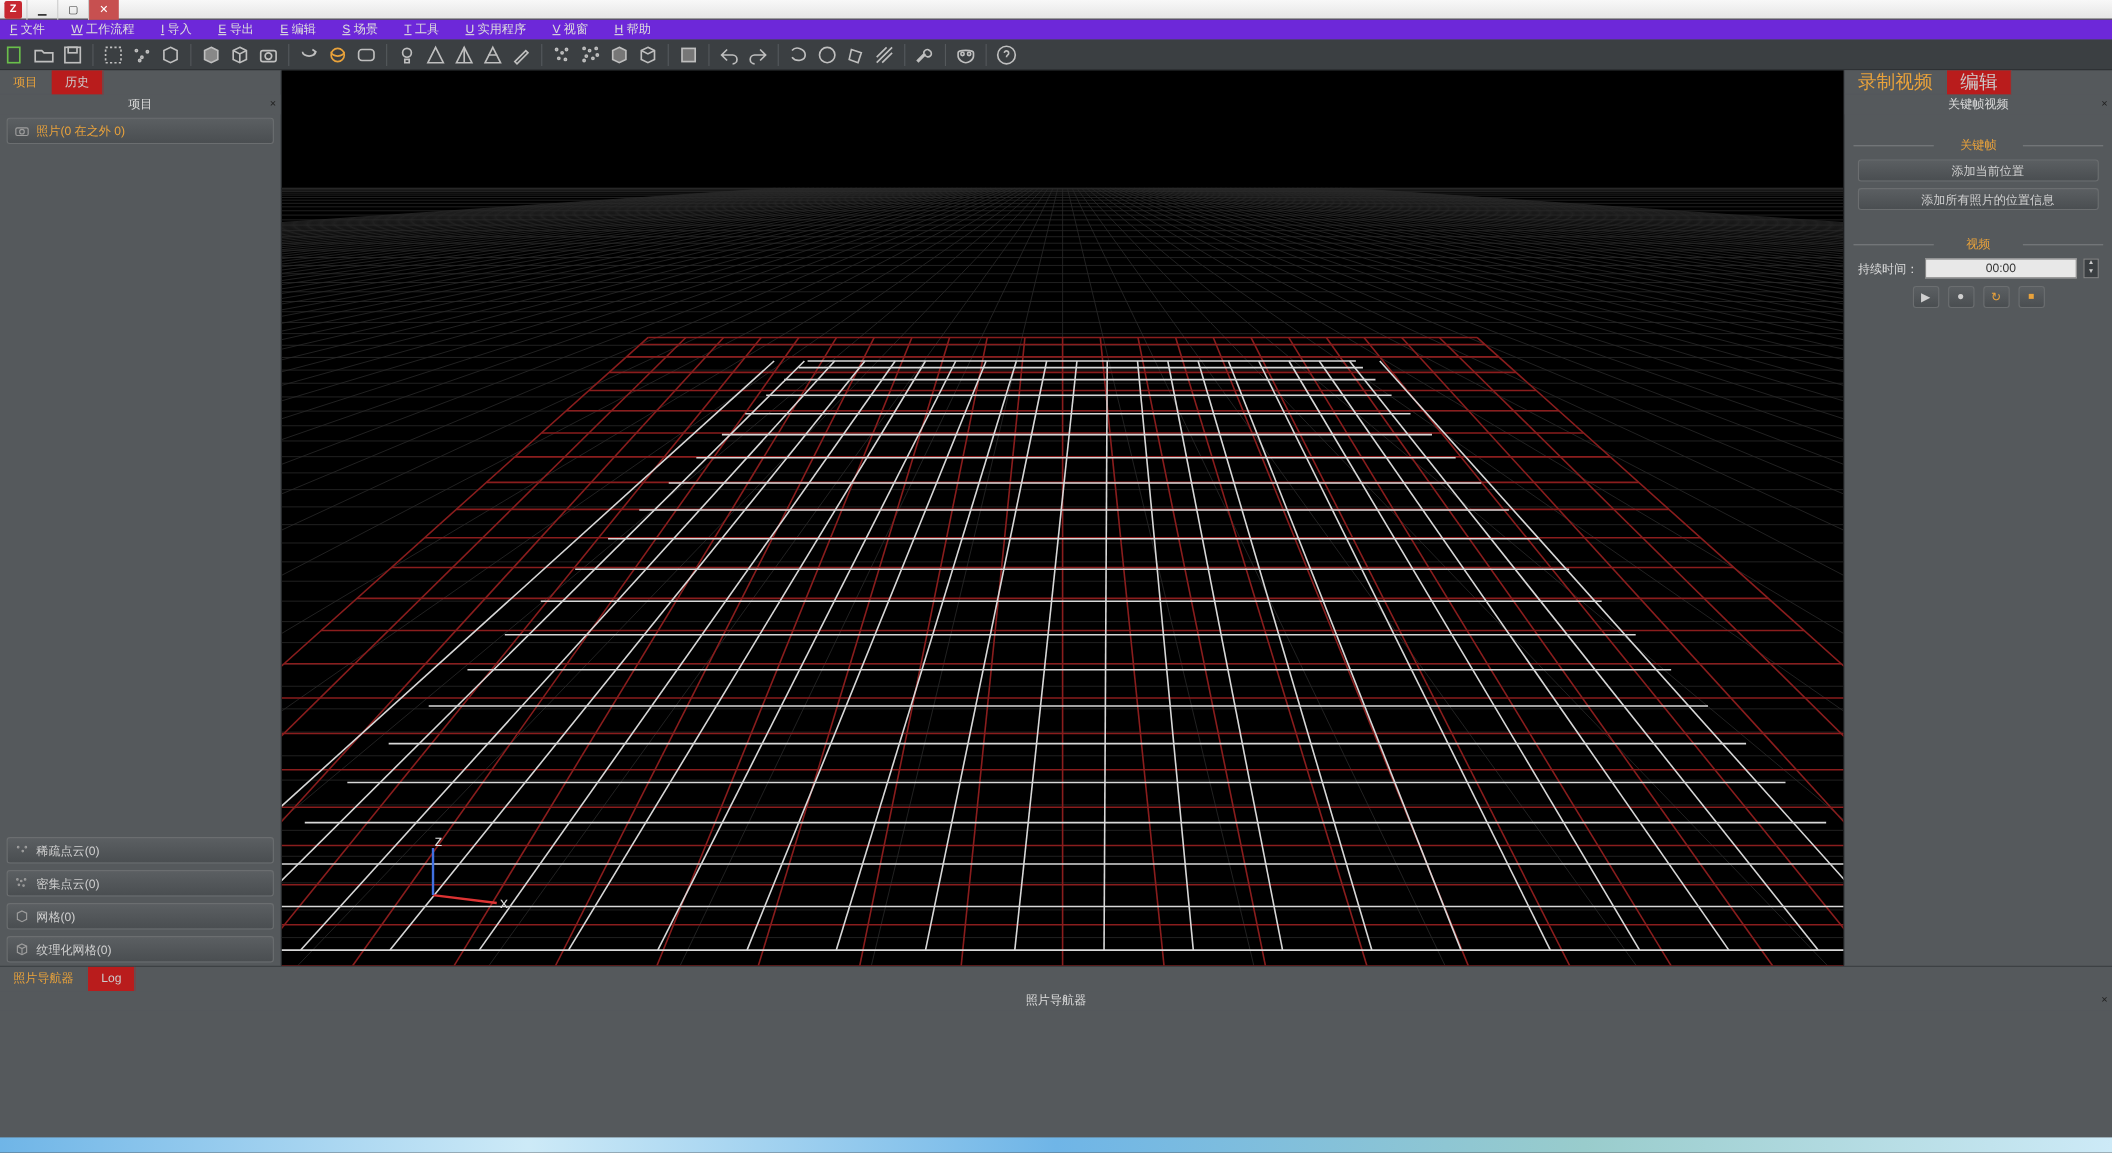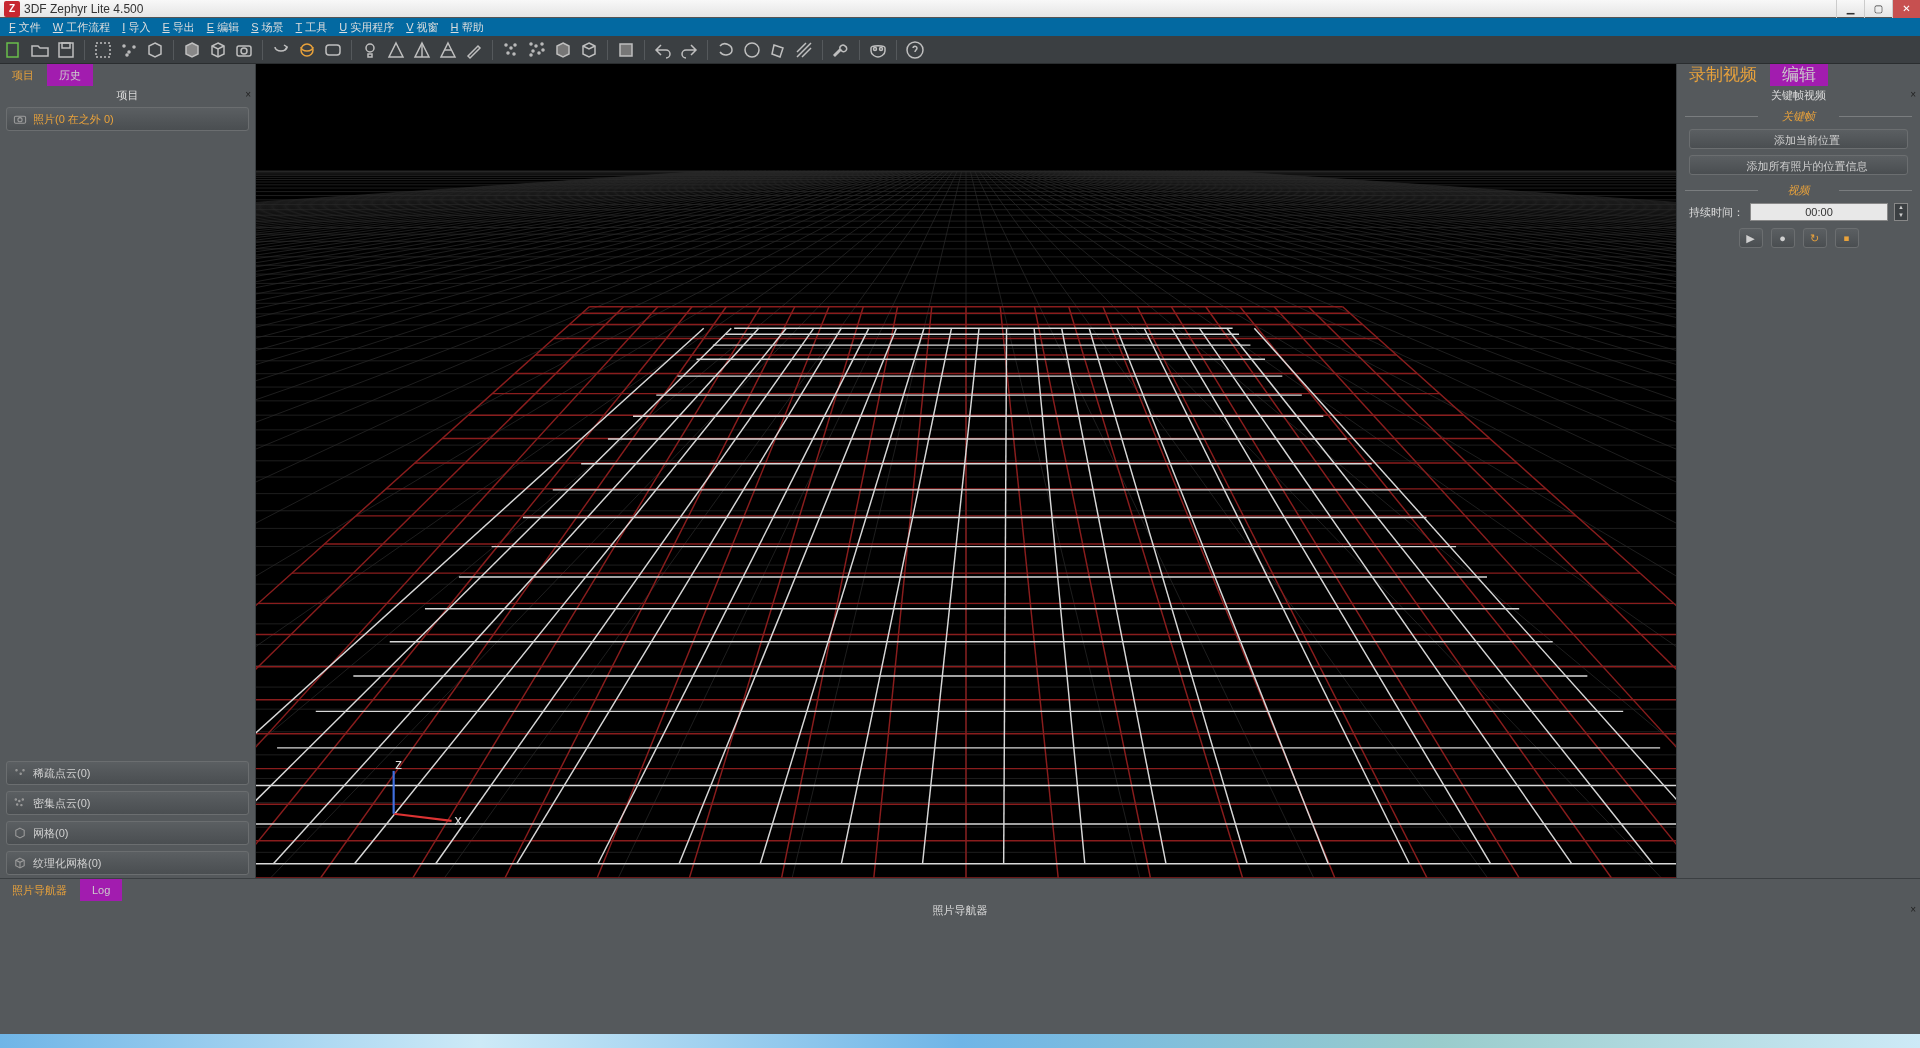--- a/index.html
+++ b/index.html
@@ -20,25 +20,25 @@
   align-items: center;
   border-bottom: 1px solid #555;
   color: #333;
 }
 .titlebar .app-icon { width: 16px; height: 16px; margin: 0 4px; background:#c72830; border-radius:2px; display:flex;align-items:center;justify-content:center;color:#fff;font-weight:bold;font-size:10px;}
 .titlebar .title { flex:1; font-size:12px; }
 .titlebar .winbtns { display:flex; }
 .titlebar .winbtn { width:28px; height:18px; display:flex;align-items:center;justify-content:center; font-size:10px; border-left:1px solid #ccc;}
 .titlebar .winbtn.close{ background:#c75050;color:#fff;}
 .menubar {
-  background:#0369a1;
+  background:#6d28d9;
   height:18px;
   display:flex; align-items:center;
   padding:0 4px;
-  gap:2px;
+  gap:14px;
 }
 .menubar .menu-item{ padding:0 5px; color:#ddd; font-size:11px; height:18px; line-height:18px;}
 .menubar .menu-item .underline{ text-decoration: underline; }
 .toolbar{
   background:#3b3f42;
   height:28px;
   display:flex; align-items:center;
   padding:0 4px;
   gap:6px;
   border-bottom:1px solid #2a2d2f;
@@ -49,21 +49,21 @@
 .toolbar .sep{ width:1px; height:20px; background:#55595c; margin:0 2px;}
 .toolbar svg{ stroke:#bfbfbf; fill:none; stroke-width:1.5;}
 .toolbar .active svg{ stroke:#e9a23b;}
 .main-wrap{ position:absolute; top:64px; left:0; right:0; bottom:0; display:flex; flex-direction:column;}
 .work-area{ flex:1; display:flex; min-height:0;}
 .left-panel{
   width:256px; background:#55595c; display:flex; flex-direction:column;
   border-right:1px solid #3b3f42;
 }
 .tabs{ display:flex; height:22px;}
-.tab{ padding:0 12px; line-height:22px; background:#a21caf;color:#ccc; border-right:1px solid #55595c;}
+.tab{ padding:0 12px; line-height:22px; background:#b91c1c;color:#ccc; border-right:1px solid #55595c;}
 .tab.active{ background:#55595c; color:#e9a23b; border-bottom:1px solid #55595c;}
 .panel-header{
   height:18px; line-height:18px; text-align:center; background:#55595c; position:relative;
   color:#ddd;
 }
 .panel-header .x{ position:absolute; right:4px; top:0; font-size:10px;color:#222;}
 .item-btn{
   margin:3px 6px; height:24px; display:flex; align-items:center;
   background: linear-gradient(#5b5f62,#4a4e51);
   border:1px solid #6b6e70; border-radius:3px;
@@ -72,22 +72,22 @@
 .item-btn.orange{ color:#e9a23b;}
 .left-spacer{ flex:1;}
 .viewport{ flex:1; background:#000; position:relative; overflow:hidden;}
 .grid-svg{ width:100%; height:100%; display:block;}
 .right-panel{
   width:244px; background:#55595c; border-left:1px solid #3b3f42;
   display:flex; flex-direction:column;
 }
 .right-panel .tabs .tab{font-size:17px;}
 .group-label{
-  position:relative; text-align:center; height:16px; line-height:16px; margin:4px 8px 2px;
-  color:#e9a23b; font-size:11px;font-style:italic;
+  position:relative; text-align:center; height:16px; line-height:16px; margin:20px 8px 2px;
+  color:#e9a23b; font-size:11px;
 }
 .group-label::before,.group-label::after{
   content:""; position:absolute; top:50%; width:32%; border-top:1px solid #7a7d7f;
 }
 .group-label::before{ left:0;}
 .group-label::after{ right:0;}
 .kf-box{
   margin:2px 8px 4px; border:1px solid #6b6e70; border-radius:2px;
   flex:1; min-height:0; background:#55595c;
 }
@@ -125,21 +125,20 @@
   background: linear-gradient(90deg,#6fb5e7,#cdeaf7,#6fb5e7,#9cc,#cdeaf7);
 }
 .small-icon{ width:14px;height:14px;}
 .small-icon svg{stroke:#9d9d9d;fill:none;stroke-width:1.5;}
 </style>
 </head>
 <body>
 
 <div class="titlebar">
   <div class="app-icon">Z</div>
-  <div class="title">3DF Zephyr Lite 4.500</div>
   <div class="winbtns">
     <div class="winbtn">▁</div>
     <div class="winbtn">▢</div>
     <div class="winbtn close">✕</div>
   </div>
 </div>
 
 <div class="menubar">
   <div class="menu-item"><span class="underline">F</span> <span>文件</span></div>
   <div class="menu-item"><span class="underline">W</span> <span>工作流程</span></div>

